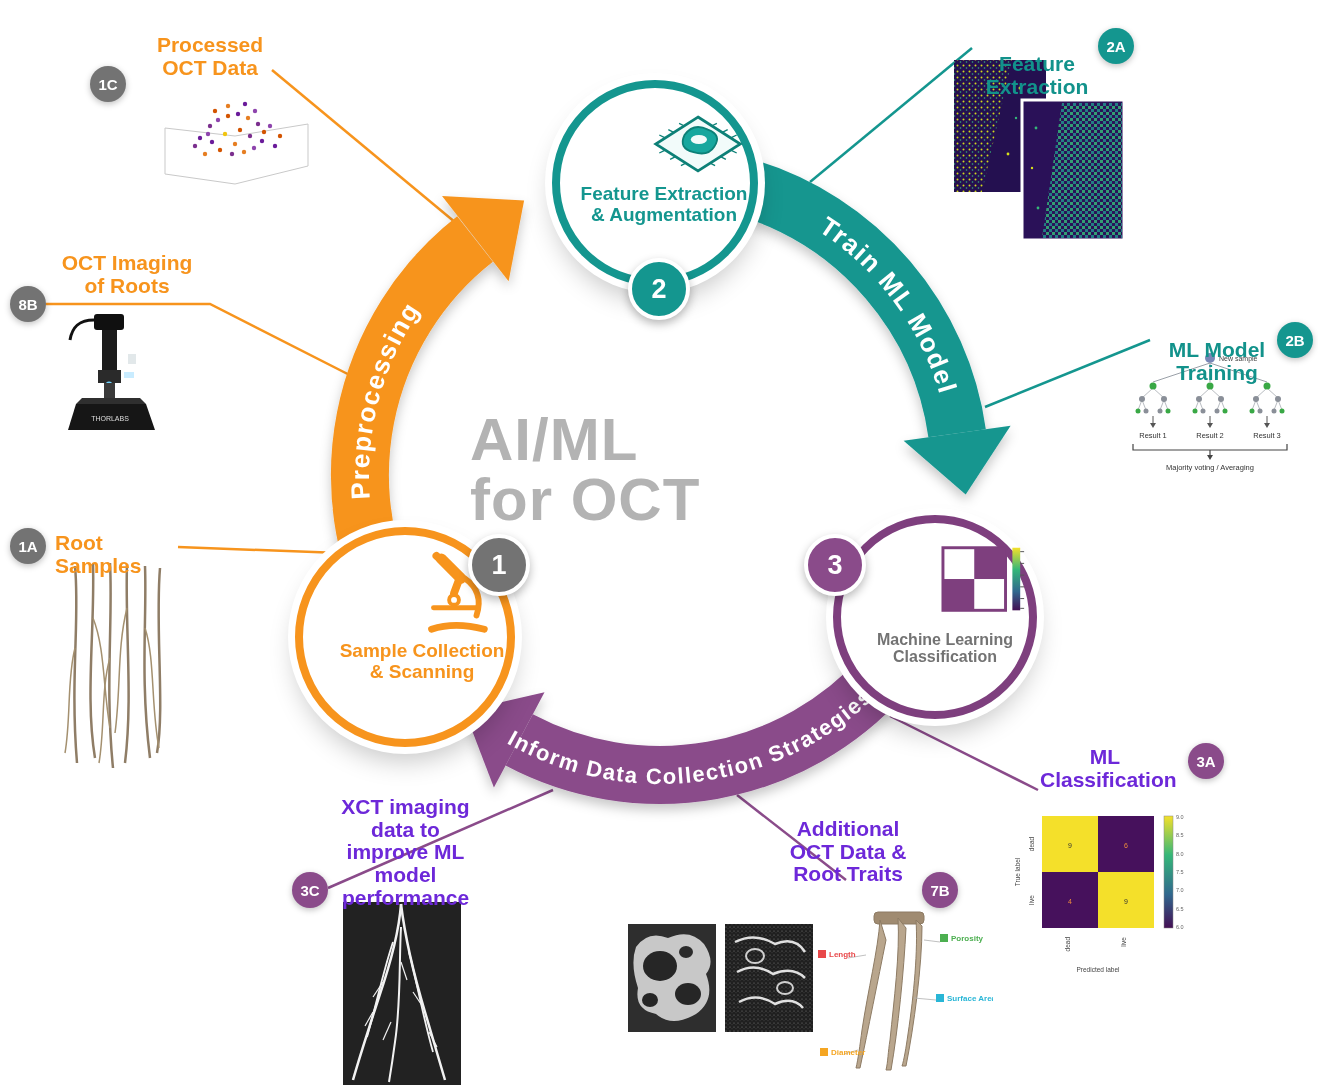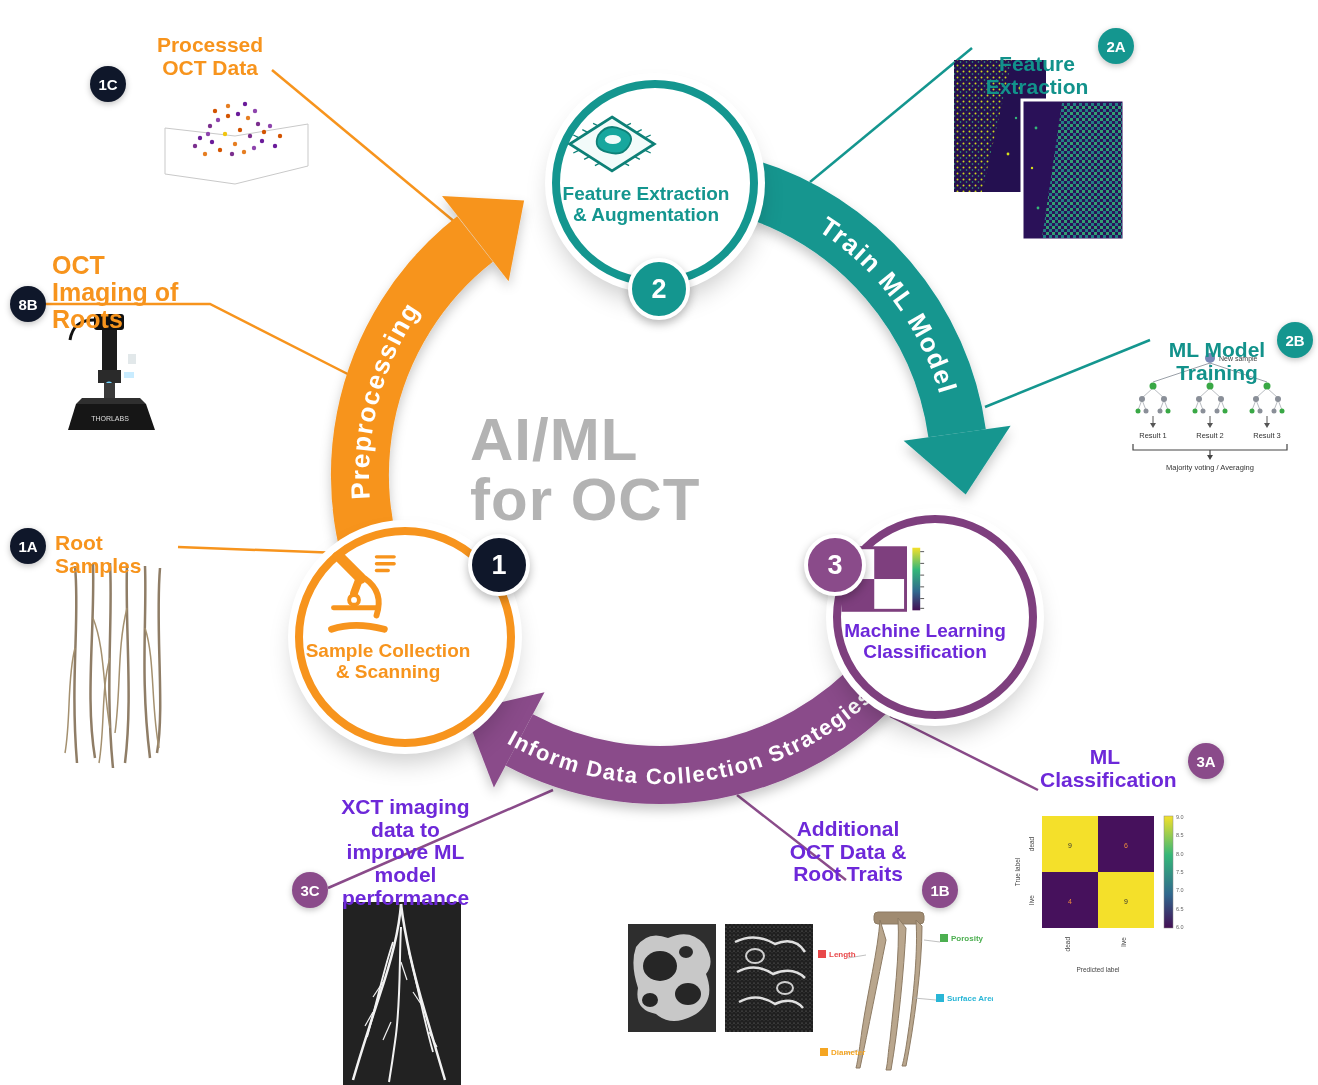--- a/index.html
+++ b/index.html
@@ -6,43 +6,43 @@
   #canvas{
     position:relative;width:1318px;height:1085px;overflow:hidden;background:#fff;
     font-family:"Liberation Sans","DejaVu Sans",sans-serif;
   }
   svg{display:block;}
   .abs{position:absolute;}
   #ring-svg{position:absolute;left:0;top:0;}
   
   .node{
     position:absolute;background:#fff;border-radius:50%;
-    display:flex;flex-direction:column;align-items:flex-start;justify-content:flex-start;
+    display:flex;flex-direction:column;align-items:flex-end;justify-content:flex-start;
     box-shadow:0 0 0 7px #fff,0 14px 26px rgba(0,0,0,.22);
     text-align:center;
   }
   .node .node-label{font-weight:bold;line-height:1.08;}
   #node-2{left:552px;top:80px;width:190px;height:190px;border:8px solid #14968F;}
   #node-2 .node-label{color:#14968F;font-size:19px;width:172px;margin-top:4px;}
   #node-1{left:295px;top:527px;width:204px;height:204px;border:8px solid #F7941D;}
   #node-1 .node-label{color:#F7941D;font-size:19px;width:170px;margin-top:2px;}
   #node-3{left:833px;top:515px;width:188px;height:188px;border:8px solid #7E3F7E;}
-  #node-3 .node-label{color:#6d28d9;font-size:19px;width:168px;margin-top:6px;}
+  #node-3 .node-label{color:#737373;font-size:16px;width:168px;margin-top:16px;}
   
   .num-badge{
     position:absolute;width:54px;height:54px;border-radius:50%;border:4px solid #fff;
     color:#fff;font-weight:bold;font-size:27px;display:flex;align-items:center;justify-content:center;
     box-shadow:0 4px 10px rgba(0,0,0,.28);z-index:30;
   }
   .mini-badge{
     position:absolute;width:36px;height:36px;border-radius:50%;
     color:#fff;font-weight:bold;font-size:15px;display:flex;align-items:center;justify-content:center;
     box-shadow:0 2px 6px rgba(0,0,0,.25);z-index:30;
   }
-  .bg-orange{background:#0f172a;}
+  .bg-orange{background:#737373;}
   .bg-teal{background:#14968F;}
   .bg-purple{background:#8A4B8A;}
   
   .callout-label{position:absolute;font-weight:bold;line-height:1.08;z-index:20;}
   .t-orange{color:#F7941D;}
   .t-teal{color:#12928B;margin-top:47px;}
   .t-purple{color:#6d28d9;}
   .center-title{
     position:absolute;left:470px;top:410px;width:380px;
     color:#B3B3B3;font-weight:bold;line-height:1.0;letter-spacing:1px;z-index:5;
@@ -223,21 +223,21 @@
       <circle cx="88" cy="20" r="2.2" fill="#e67e22"></circle>
         <circle cx="105" cy="18" r="2.2" fill="#6a1b9a"></circle>
       <circle cx="75" cy="25" r="2.2" fill="#d35400"></circle>
         <circle cx="115" cy="25" r="2.2" fill="#8e44ad"></circle>
       <circle cx="135" cy="60" r="2.2" fill="#6a1b9a"></circle>
         <circle cx="65" cy="68" r="2.2" fill="#e67e22"></circle>
     </g>
   </svg>
 
   <div class="mini-badge bg-orange" style="left:10px;top:286px;">8B</div>
-  <div class="callout-label t-orange" style="left:52px;top:252px;width:150px;font-size:25px;">OCT Imaging of Roots</div>
+  <div class="callout-label t-orange" style="left:52px;top:252px;width:150px;text-align:center;font-size:21px;">OCT Imaging of Roots</div>
   <svg class="abs" style="left:58px;top:312px;" width="115" height="140" viewBox="0 0 115 140">
     <path d="M36 8 C 20 8, 14 16, 12 28" stroke="#111" stroke-width="3" fill="none"></path>
     <rect x="36" y="2" width="30" height="16" rx="3" fill="#101010"></rect>
     <rect x="44" y="18" width="15" height="40" fill="#1c1c1c"></rect>
     <rect x="40" y="58" width="23" height="13" fill="#2a2a2a"></rect>
     <rect x="66" y="60" width="10" height="6" fill="#bfe9ff" opacity="0.85"></rect>
     <rect x="70" y="42" width="8" height="10" fill="#cfd8dc" opacity="0.6"></rect>
     <circle cx="51" cy="73" r="3.5" fill="#6fd4ff"></circle>
     <rect x="46" y="71" width="11" height="17" fill="#3a3a3a"></rect>
     <polygon points="24,86 82,86 88,92 18,92" fill="#2f2f2f"></polygon>
@@ -373,21 +373,21 @@
     </g>
     <text x="62" y="127" font-size="6.5" fill="#444" text-anchor="end" transform="rotate(-90 62 127)">dead</text>
     <text x="118" y="127" font-size="6.5" fill="#444" text-anchor="end" transform="rotate(-90 118 127)">live</text>
     <text x="26" y="34" font-size="6.5" fill="#444" text-anchor="middle" transform="rotate(-90 26 34)">dead</text>
     <text x="26" y="90" font-size="6.5" fill="#444" text-anchor="middle" transform="rotate(-90 26 90)">live</text>
     <text x="12" y="62" font-size="6.5" fill="#444" text-anchor="middle" transform="rotate(-90 12 62)">True label</text>
     <text x="90" y="162" font-size="6.5" fill="#444" text-anchor="middle">Predicted label</text>
   </svg>
 
   <div class="callout-label t-purple" style="left:778px;top:818px;width:140px;text-align:center;font-size:21px;">Additional OCT Data &amp; Root Traits</div>
-  <div class="mini-badge bg-purple" style="left:922px;top:872px;">1B</div>
+  <div class="mini-badge bg-purple" style="left:922px;top:872px;">7B</div>
   <svg class="abs" style="left:628px;top:922px;" width="185" height="112" viewBox="0 0 185 112">
     <g>
       <rect x="0" y="2" width="88" height="108" fill="#2e2e2e"></rect>
       <path d="M8 25 Q20 8 40 16 Q62 6 76 22 Q88 40 78 52 Q88 78 68 92 Q44 106 28 92 Q6 88 10 66 Q2 42 8 25 Z" fill="#d6d6d6" opacity="0.92"></path>
       <ellipse cx="32" cy="44" rx="17" ry="15" fill="#262626"></ellipse>
       <ellipse cx="60" cy="72" rx="13" ry="11" fill="#262626"></ellipse>
       <ellipse cx="58" cy="30" rx="7" ry="6" fill="#2b2b2b"></ellipse>
       <ellipse cx="22" cy="78" rx="8" ry="7" fill="#262626"></ellipse>
     </g>
     <g transform="translate(97,0)">

